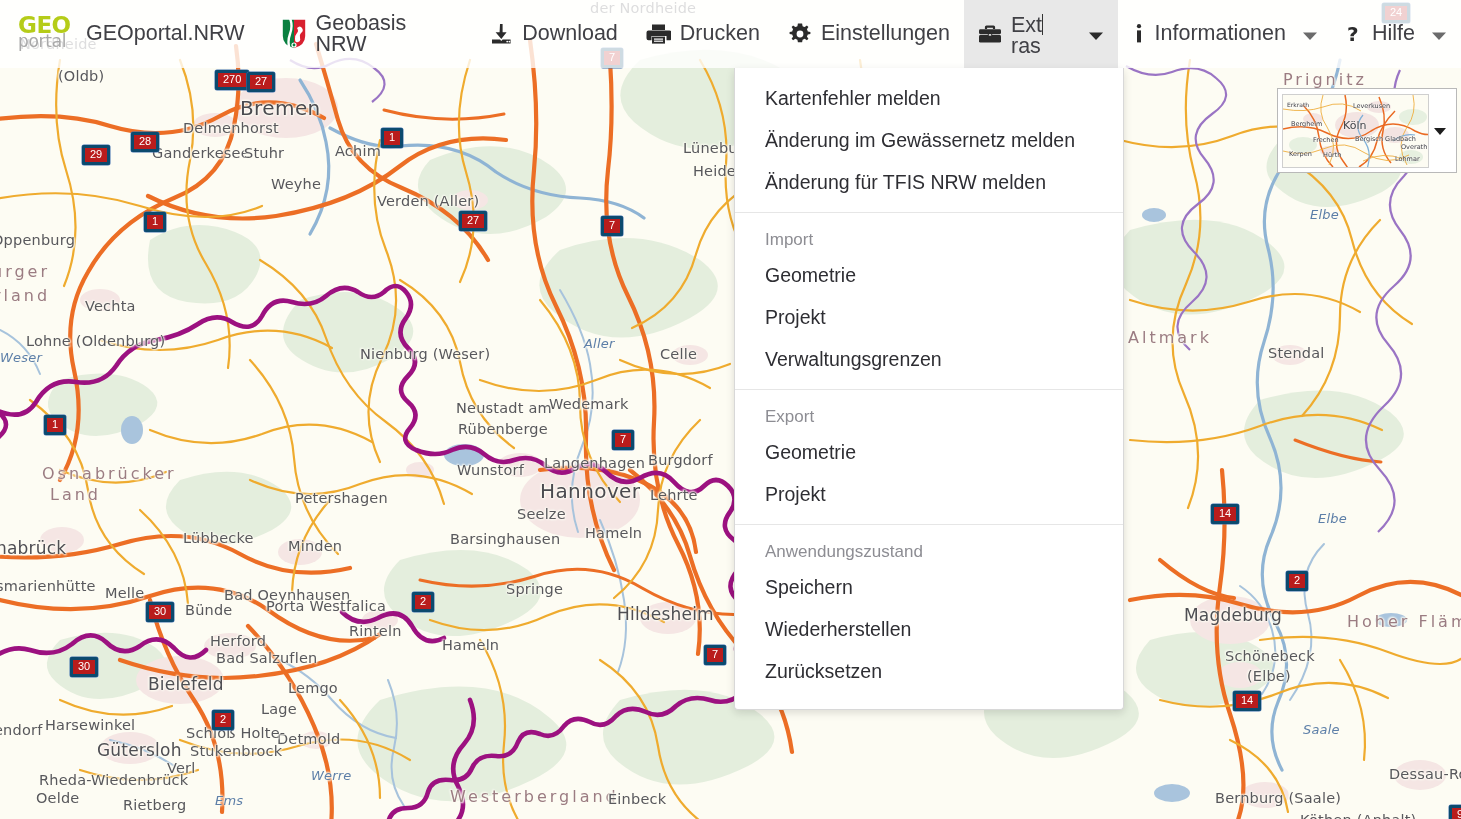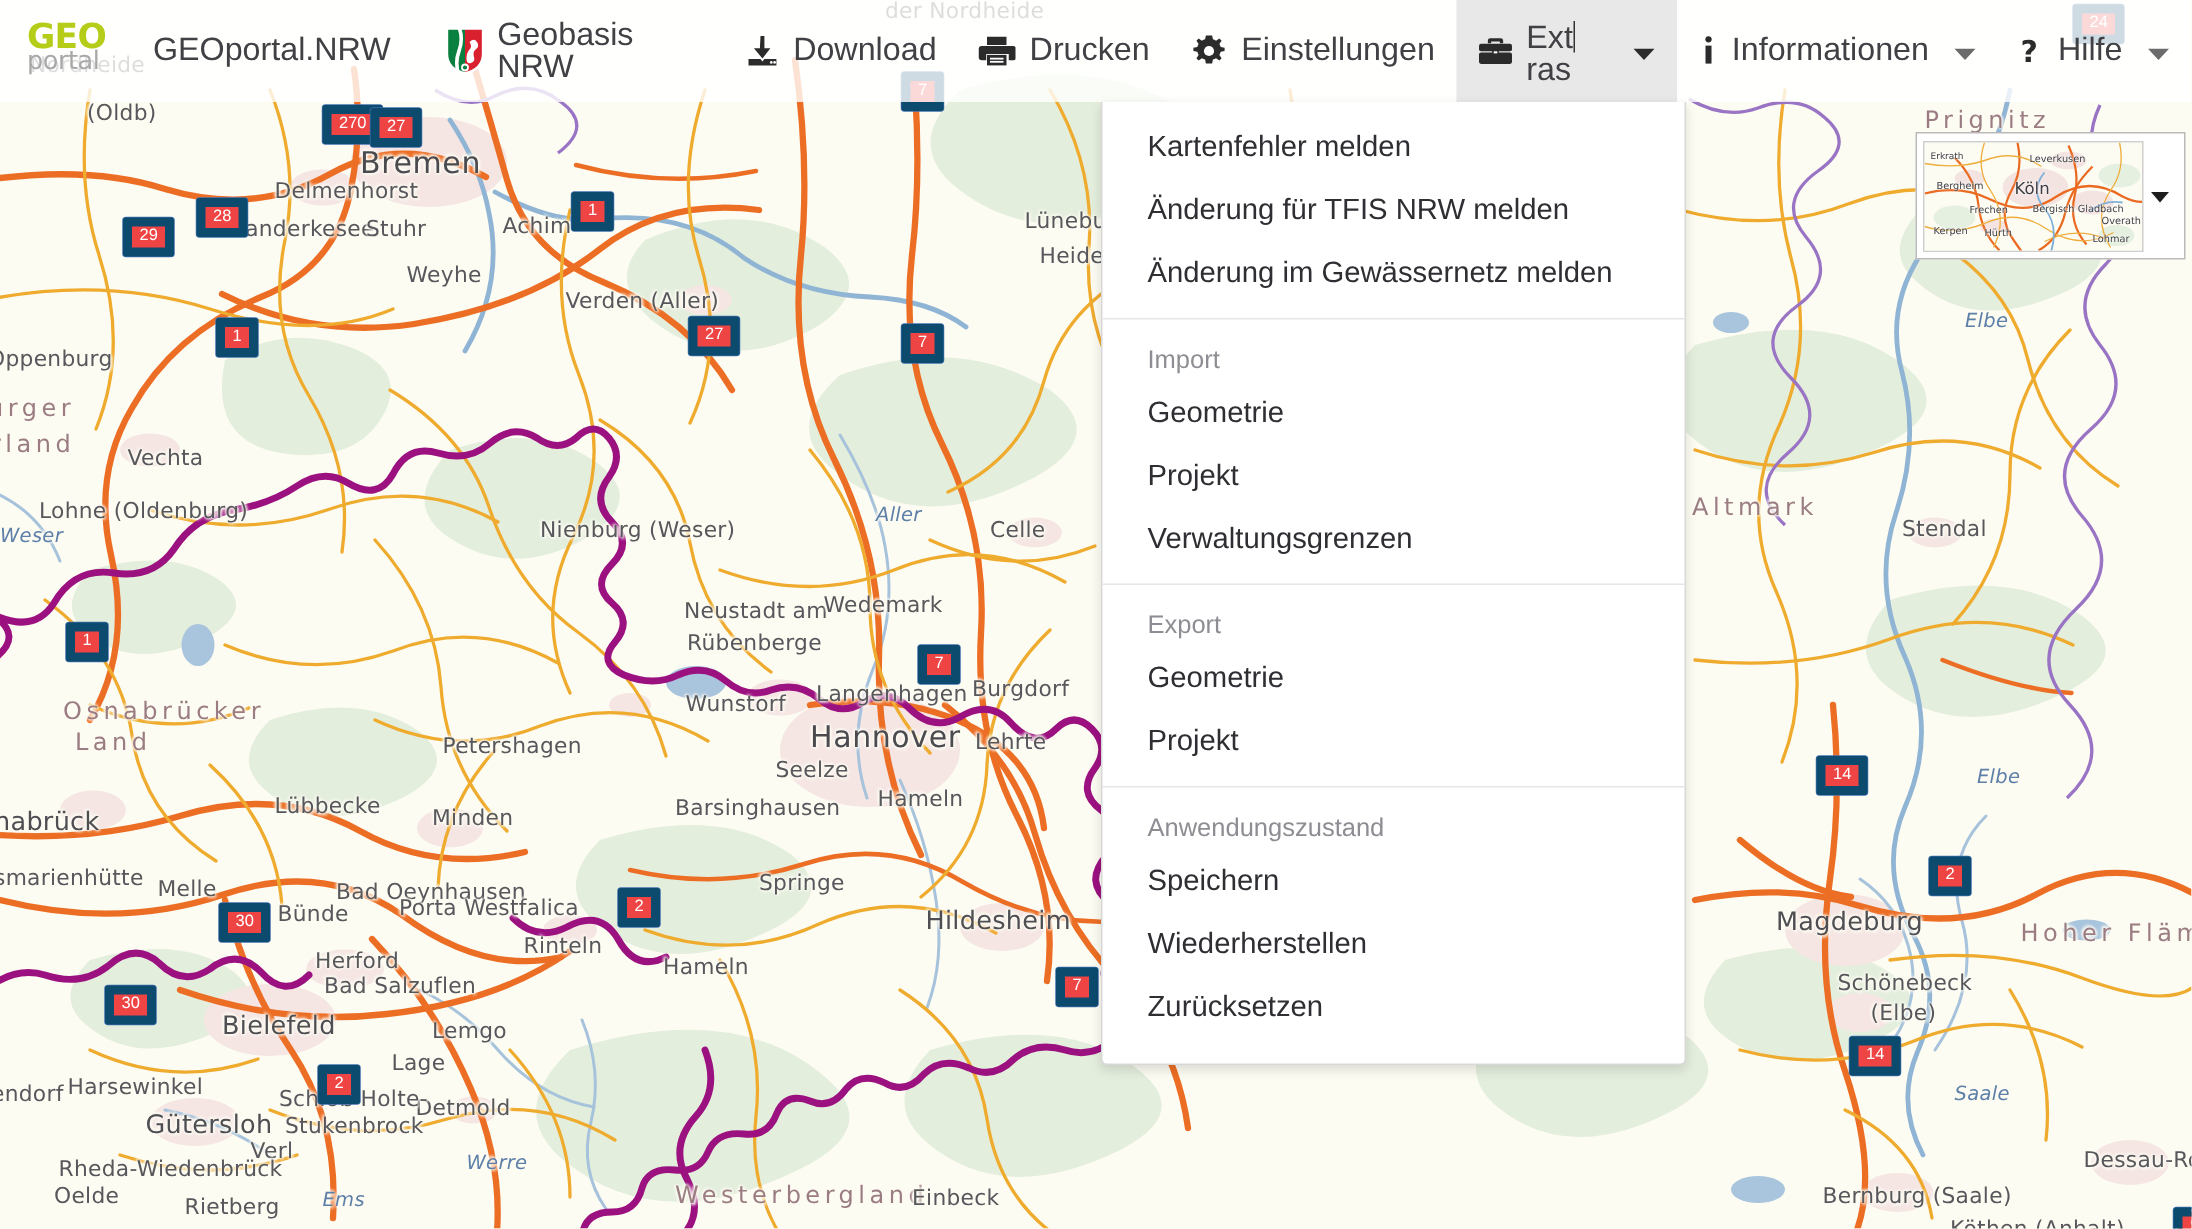--- a/index.html
+++ b/index.html
@@ -29,28 +29,28 @@
     pointer-events: none;
   }
   .ml-city      { font-size: 14.5px; }
   .ml-bigcity   { font-size: 20px; color: #4a4a4f; letter-spacing: .4px; }
   .ml-midcity   { font-size: 17px; color: #4e4e53; }
   .ml-region    { font-size: 16px; color: #9b7c82; letter-spacing: 3px; }
   .ml-water     { font-size: 13px; color: #5d7fa8; font-style: italic; }
 
   .shield {
     position: absolute;
-    background: #ef4444;
+    background: #b91c1c;
     color: #fff;
     font-size: 11px;
     font-family: "Liberation Sans", sans-serif;
     border-radius: 2px;
     padding: 1px 5px 2px 5px;
     line-height: 11px;
-    border: 6px solid #0c4a6e;
+    border: 3px solid #0c4a6e;
     box-shadow: 0 0 0 .5px #3f6fae;
     pointer-events: none;
   }
 
   
   #overview-panel {
     position: absolute; top: 88px; left: 1277px;
     width: 180px; height: 85px;
     background: #ffffff;
     border: 1px solid #b9b9b9;
@@ -85,21 +85,21 @@
     font-size: 21.5px;
     color: #3b3b3f;
     z-index: 40;
   }
   .mb-item {
     display: flex; align-items: center; height: 68px;
     padding: 0 14px; gap: 9px; cursor: pointer;
     color: #404045;
     box-sizing: border-box;
   }
-  .mb-item.brand { padding-left: 18px; padding-right: 22px; gap: 28px; cursor: pointer;}
+  .mb-item.brand { padding-left: 18px; padding-right: 22px; gap: 12px; cursor: pointer;}
   .mb-item.active { background: #e8e8e8; }
   .mb-icon { display:flex; align-items:center; justify-content:center; }
   .mb-label { font-size: 21.5px; line-height: 1; position: relative; }
   .caret { margin-left: 7px; }
 
   
   .tcaret {
     display:inline-block; width:1px; height:21px; background:#333;
     position: relative; top: 3px; margin: 0 0px;
   }
@@ -604,22 +604,22 @@
         <svg width="16" height="10" viewBox="0 0 16 10">
             <path d="M1,1.5 L15,1.5 L8,9 Z" fill="#6b6b6b"></path>
           </svg>
       </span>
     </div>
   </div>
 
   <div id="extras-menu">
       <div class="menu-group">
         <div class="menu-item">Kartenfehler melden</div>
+        <div class="menu-item">Änderung im Gewässernetz melden</div>
         <div class="menu-item">Änderung für TFIS NRW melden</div>
-        <div class="menu-item">Änderung im Gewässernetz melden</div>
       </div>
       <div class="menu-group">
         <div class="menu-section-title">Import</div>
         <div class="menu-item">Geometrie</div>
         <div class="menu-item">Projekt</div>
         <div class="menu-item">Verwaltungsgrenzen</div>
       </div>
       <div class="menu-group">
         <div class="menu-section-title">Export</div>
         <div class="menu-item">Geometrie</div>

